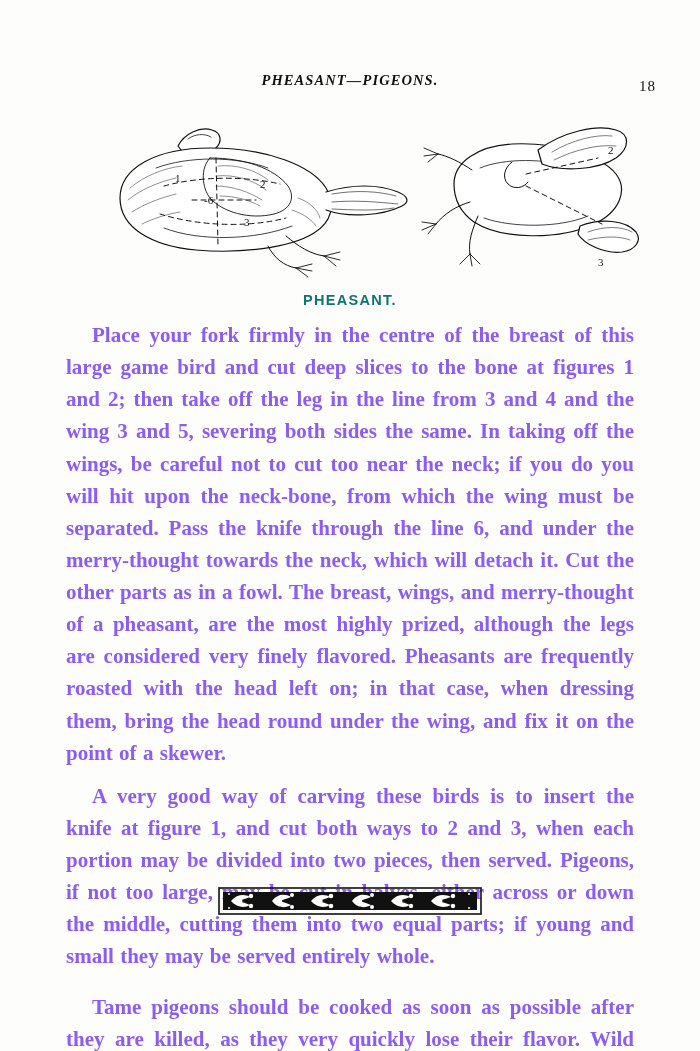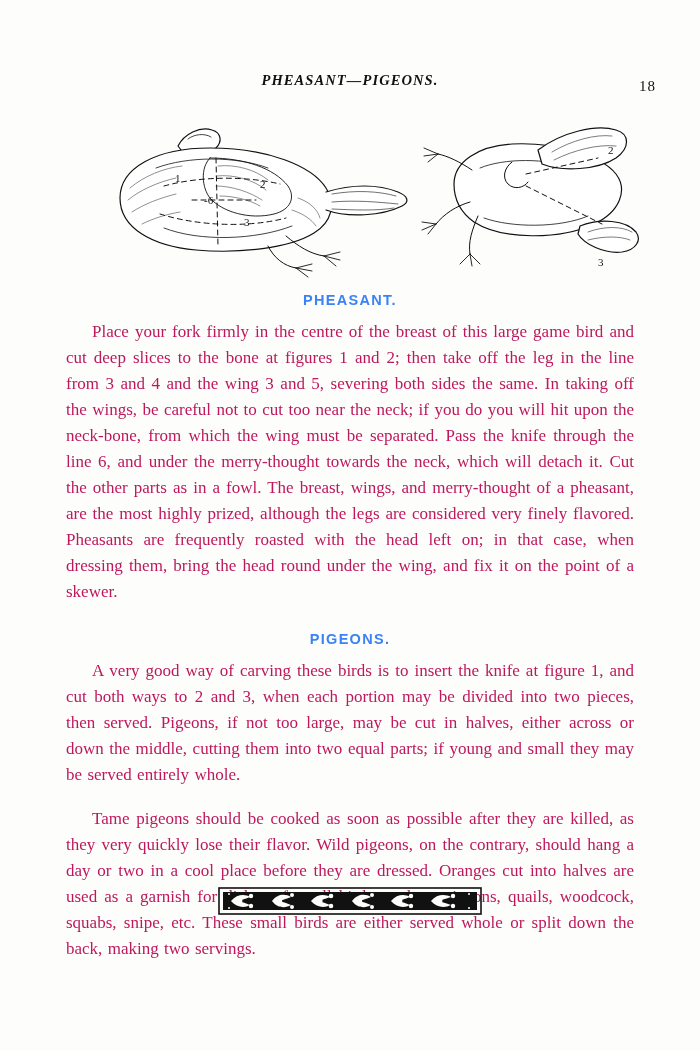--- a/index.html
+++ b/index.html
@@ -63,33 +63,34 @@
     top: 292px;
     width: 568px;
   }
   h2.sec-title {
     margin: 0;
     text-align: center;
     font-family: "Liberation Sans", sans-serif;
     font-weight: bold;
     font-size: 14.5px;
     letter-spacing: 1.3px;
-    color: #3b82f6;
+    color: #0f766e;
   }
   h2.sec-title.second {
     margin-top: 26px;
   }
   p.body {
     margin: 11px 0 0 0;
-    font-size: 17px;
+    font-size: 21px;
     line-height: 1.53;
     text-align: justify;
     text-indent: 26px;
     word-spacing: 1.1px;
-    color: #be185d;
+    color: #8b5cf6;
+    font-weight: bold;
   }
   p.body.tight { margin-top: 18px; }
 
   
   .ornament {
     position: absolute;
     left: 0;
     top: 884px;
     width: 700px;
     text-align: center;
@@ -206,21 +207,20 @@
         <text x="538" y="160">3</text>
       </g>
     </svg>
   </div>
 
   <div class="column">
 
     <h2 class="sec-title">PHEASANT.</h2>
     <p class="body">Place your fork firmly in the centre of the breast of this large game bird and cut deep slices to the bone at figures 1 and 2; then take off the leg in the line from 3 and 4 and the wing 3 and 5, severing both sides the same. In taking off the wings, be careful not to cut too near the neck; if you do you will hit upon the neck-bone, from which the wing must be separated. Pass the knife through the line 6, and under the merry-thought towards the neck, which will detach it. Cut the other parts as in a fowl. The breast, wings, and merry-thought of a pheasant, are the most highly prized, although the legs are considered very finely flavored. Pheasants are frequently roasted with the head left on; in that case, when dressing them, bring the head round under the wing, and fix it on the point of a skewer.</p>
 
-    <h2 class="sec-title second">PIGEONS.</h2>
     <p class="body">A very good way of carving these birds is to insert the knife at figure 1, and cut both ways to 2 and 3, when each portion may be divided into two pieces, then served. Pigeons, if not too large, may be cut in halves, either across or down the middle, cutting them into two equal parts; if young and small they may be served entirely whole.</p>
     <p class="body tight">Tame pigeons should be cooked as soon as possible after they are killed, as they very quickly lose their flavor. Wild pigeons, on the contrary, should hang a day or two in a cool place before they are dressed. Oranges cut into halves are used as a garnish for dishes of small birds, such as pigeons, quails, woodcock, squabs, snipe, etc. These small birds are either served whole or split down the back, making two servings.</p>
   </div>
 
   <div class="ornament">
     <svg width="266" height="34" viewBox="0 0 266 34" xmlns="http://www.w3.org/2000/svg">
       <rect x="2" y="4" width="262" height="26" fill="none" stroke="#111" stroke-width="1.6"></rect>
       <rect x="6" y="8" width="254" height="18" fill="#111"></rect>
       <g fill="#fdfdfb">
 

